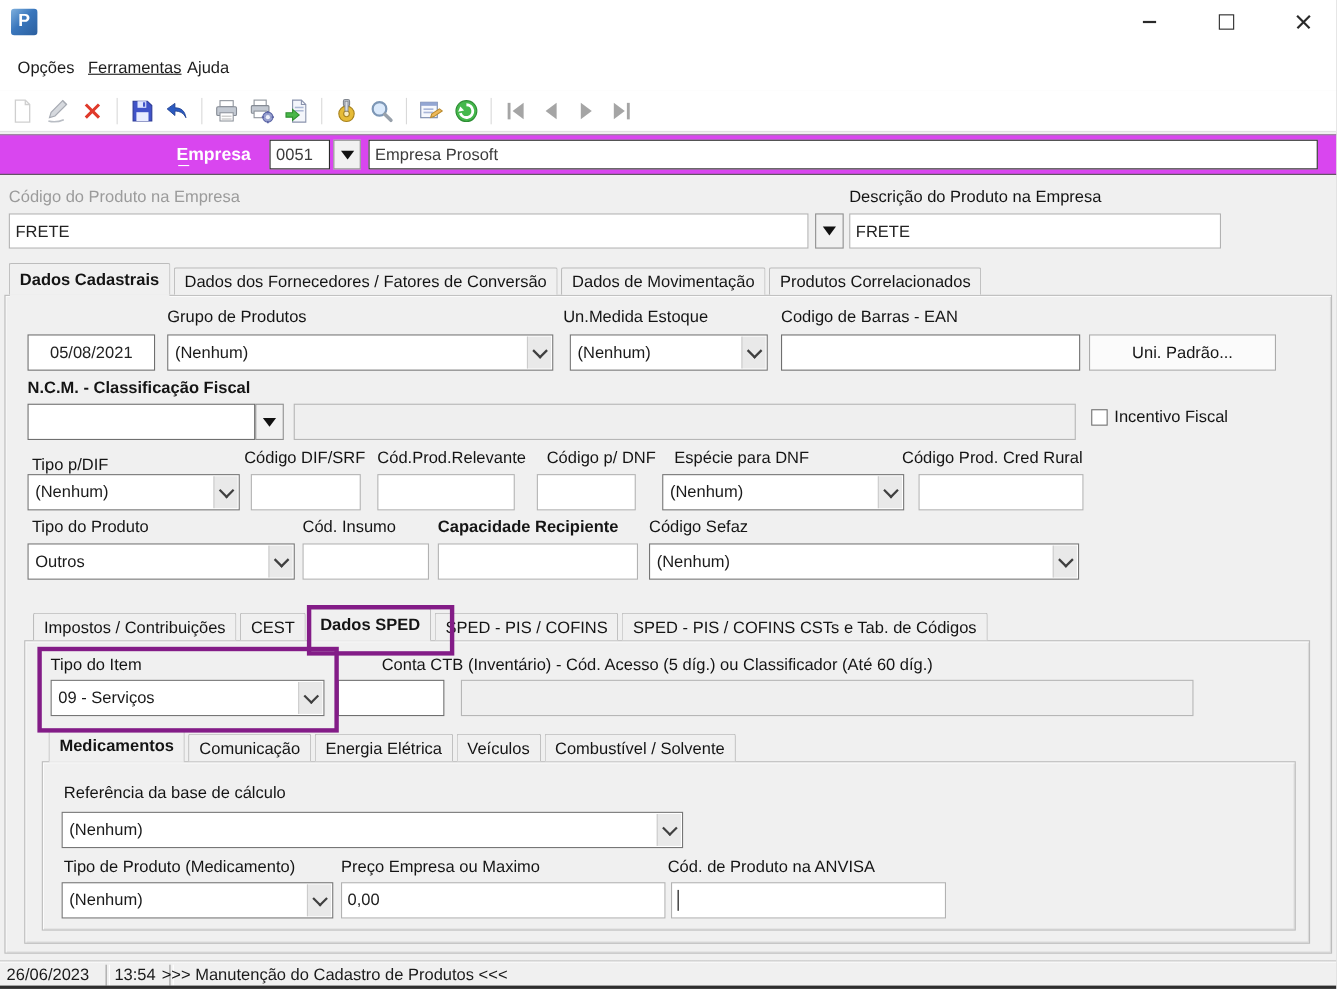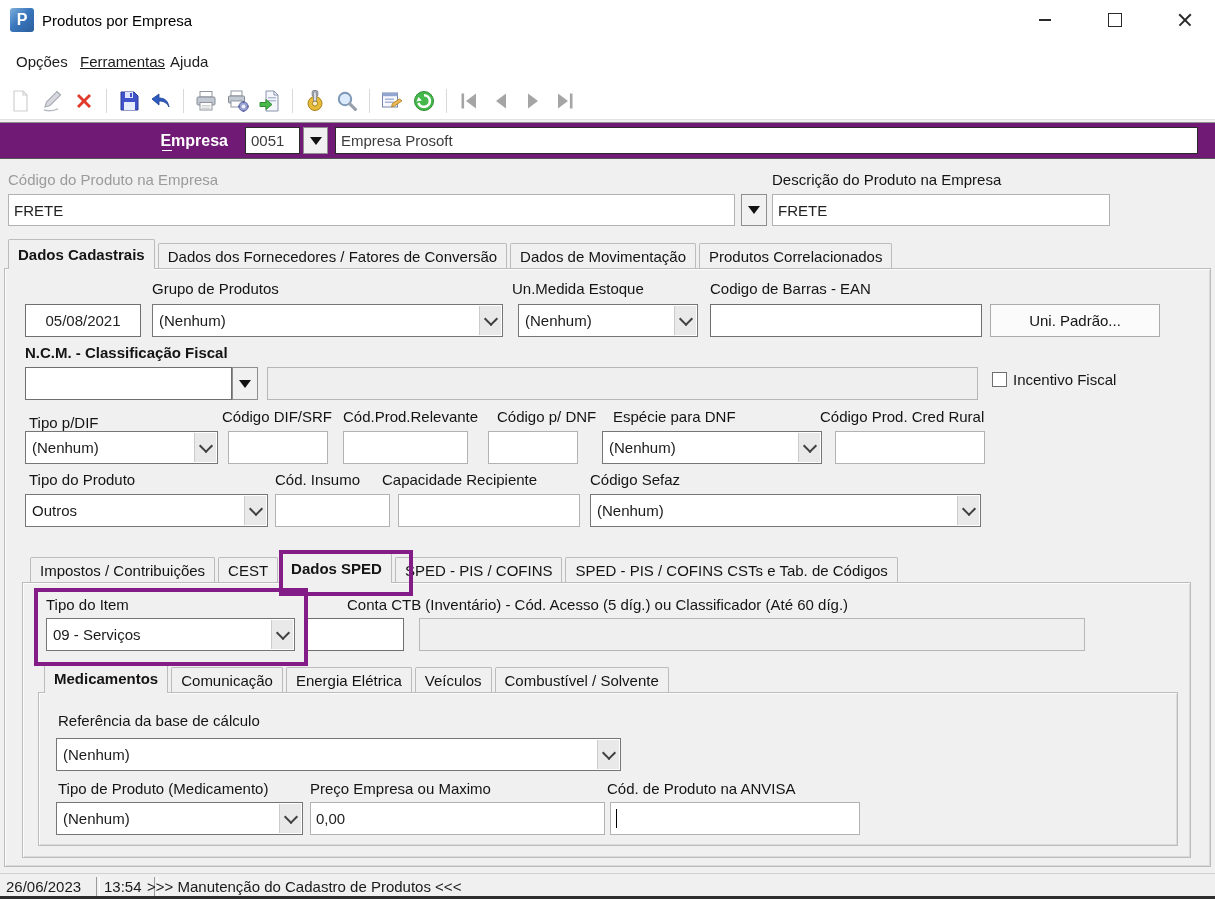--- a/index.html
+++ b/index.html
@@ -17,21 +17,21 @@
   .g-close{position:relative;width:16px;height:16px;}
   .g-close i{position:absolute;left:0;top:7px;width:16px;height:1.6px;background:#2a2a2a;}
   .g-close i:first-child{transform:rotate(45deg);} .g-close i:last-child{transform:rotate(-45deg);}
   .menubar{position:absolute;left:0;top:40px;width:1215px;height:42px;background:#ffffff;}
   .mitem{position:absolute;top:0;height:42px;display:flex;align-items:center;font-size:15px;color:#1c1c1c;padding:0 2px;}
   .toolbar{position:absolute;left:0;top:82px;width:1215px;height:38px;background:#ffffff;
            border-bottom:1px solid #e2e2e2;display:flex;align-items:center;padding-left:4px;box-sizing:border-box;}
   .tbtn{width:32px;height:30px;display:flex;align-items:center;justify-content:center;}
   .tsep{width:1px;height:24px;background:#d9d9d9;margin:0 6px;}
   
-  .band{position:absolute;left:0;top:122px;width:1215px;height:37px;background:#701a75;
+  .band{position:absolute;left:0;top:122px;width:1215px;height:37px;background:#d946ef;
         border-top:1px solid #8f8f8f;border-bottom:1px solid #555;box-sizing:border-box;}
   .bandlbl{position:absolute;left:140px;top:0;width:88px;height:35px;display:flex;align-items:center;justify-content:flex-end;
            color:#fff;font-weight:bold;font-size:16px;}
   .bandu{position:absolute;left:162px;top:27px;width:10px;height:1px;background:#fff;}
   .bandinp{position:absolute;top:4px;height:27px;background:#fff;border:1px solid #2a2a2a;box-sizing:border-box;
            display:flex;align-items:center;font-size:15px;color:#3c3c3c;padding:0 5px;}
   
   .lbl{position:absolute;font-size:15px;line-height:17px;color:#141414;white-space:nowrap;}
   .lbl.gray{color:#9b9b9b;}
   .inp{position:absolute;background:#fff;border:1px solid #b2b2b2;box-sizing:border-box;font-size:15px;color:#222;
@@ -67,21 +67,20 @@
   .ssep{position:absolute;top:877px;height:19px;width:2px;border-left:1px solid #9b9b9b;border-right:1px solid #fff;}
   .bottombar{position:absolute;left:0;top:896px;width:1215px;height:3px;background:#2e2e2e;}
 </style>
 </head>
 <body>
 
 <div id="root">
 
   <div class="titlebar">
     <div class="appicon">P</div>
-    <div class="apptitle">Produtos por Empresa</div>
     <div class="wbtn" style="left:1022px;">
         <span class="g-min"></span>
       </div>
     <div class="wbtn" style="left:1092px;">
         <span class="g-max"></span>
       </div>
     <div class="wbtn" style="left:1162px;">
         <span class="g-close">
           <i></i>
           <i></i>
@@ -313,21 +312,21 @@
       <span class="cbtn">
         <i class="chev"></i>
       </span>
     </div>
   <div class="inp" style="left:835px;top:431px;width:150px;height:33px;">
       <span></span>
     </div>
 
   <div class="lbl" style="left:29px;top:471px;">Tipo do Produto</div>
   <div class="lbl" style="left:275px;top:471px;">Cód. Insumo</div>
-  <div class="lbl" style="left:382px;top:471px;">Capacidade Recipiente</div>
+  <div class="lbl" style="left:398px;top:471px;font-weight:bold;">Capacidade Recipiente</div>
   <div class="lbl" style="left:590px;top:471px;">Código Sefaz</div>
   <div class="combo" style="left:25px;top:494px;width:243px;height:33px;">
       <span>Outros</span>
       <span class="cbtn">
         <i class="chev"></i>
       </span>
     </div>
   <div class="inp" style="left:275px;top:494px;width:115px;height:33px;">
       <span></span>
     </div>

